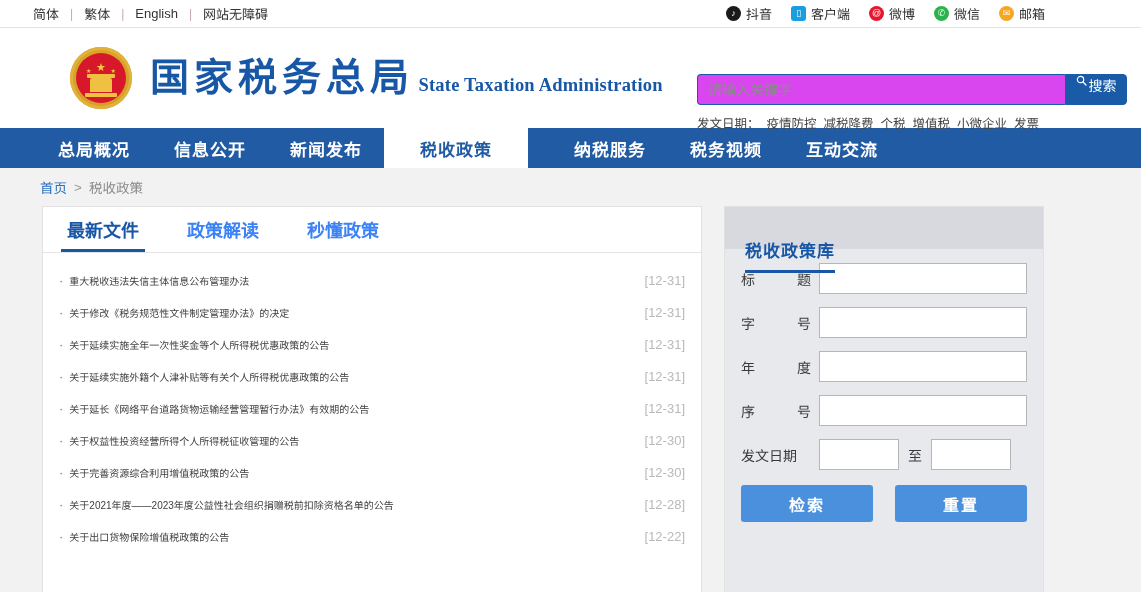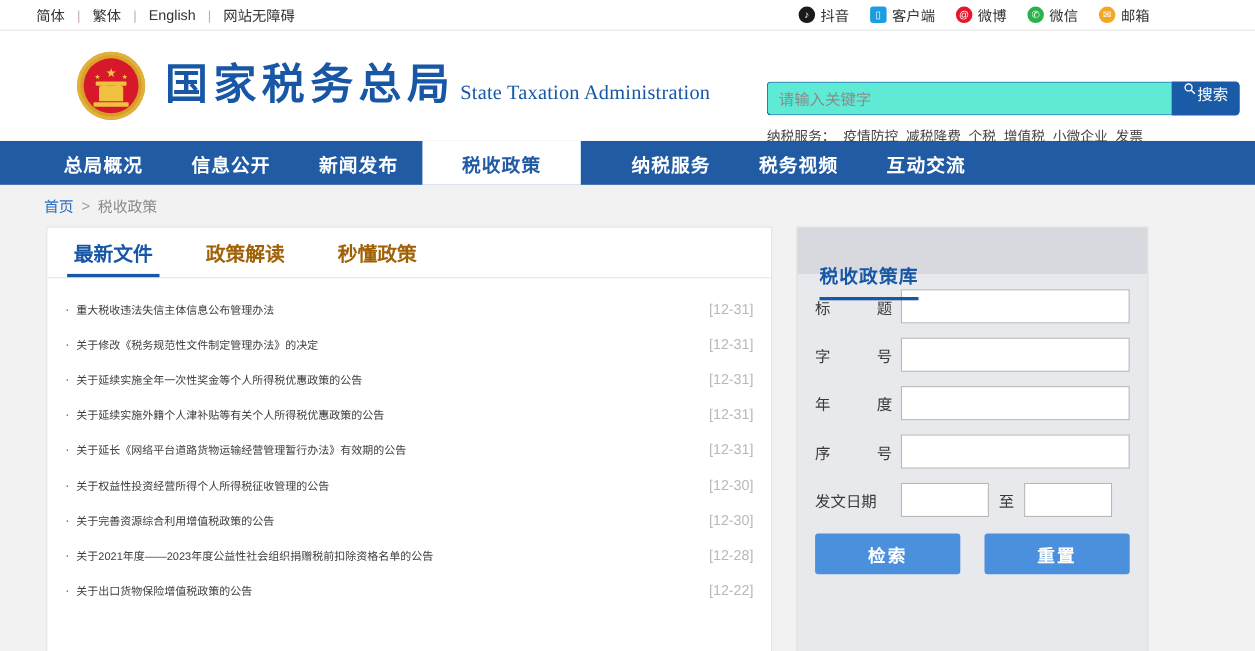--- a/index.html
+++ b/index.html
@@ -80,32 +80,32 @@
   .emblem .s3 { right: 16px; top: 23px; }
   .emblem .s4 { right: 10px; top: 15px; }
 
   .brand-text { margin-left: 18px; }
   .brand-cn {
     font-size: 39px; font-weight: 700; color: #1757a6; letter-spacing: 5px;
     line-height: 1.1; white-space: nowrap;
   }
   .brand-en {
     font-family: "Liberation Serif", "DejaVu Serif", serif;
-    font-size: 18.5px; font-weight: 400; color: #1757a6;
+    font-size: 18.5px; font-weight: 700; color: #1757a6;
     letter-spacing: 0.2px; margin-top: 4px; white-space: nowrap;
   }
 
   .search-area { position: absolute; right: 14px; top: 46px; width: 430px; }
   .search-row { display: flex; }
   .search-input {
     flex: 1 1 auto; height: 31px;
     border: 1px solid #1a5ba8; border-right: none;
     border-radius: 4px 0 0 4px;
     padding: 0 10px; font-size: 14px; color: #333;
-    font-family: inherit; outline: none; background: #5eead4;
+    font-family: inherit; outline: none; background: #d946ef;
   }
   .search-input::placeholder { color: #8b8b8b; }
   .search-btn {
     width: 62px; height: 31px; border: 1px solid #1a5ba8; background: #1a5ba8;
     border-radius: 0 4px 4px 0; color: #fff; font-size: 14px;
     display: flex; align-items: flex-start; justify-content: center; gap: 2px;
     cursor: pointer; font-family: inherit; padding: 0;
   }
   .mag { width: 11px; height: 11px; flex: 0 0 auto; }
   .hotwords {
@@ -146,21 +146,21 @@
   
   .card {
     width: 660px; background: #ffffff; border: 1px solid #e2e2e2;
     display: flex; flex-direction: column;
   }
   .tabs {
     height: 46px; display: flex; align-items: flex-end;
     border-bottom: 1px solid #e4e4e4; padding: 0 18px;
   }
   .tab {
-    font-size: 18px; font-weight: 700; color: #a16207;
+    font-size: 18px; font-weight: 700; color: #3b82f6;
     padding: 0 6px 7px 6px; margin-right: 36px; cursor: pointer;
     border-bottom: 3px solid transparent; white-space: nowrap;
   }
   .tab.active { color: #1757a6; border-bottom-color: #1757a6; }
   .doc-list { padding: 11px 16px 0 16px; }
   .doc-row {
     display: flex; align-items: center; height: 32px; cursor: pointer;
   }
   .doc-dot { color: #4a78b5; font-size: 13px; margin-right: 6px; flex: 0 0 auto; }
   .doc-title {
@@ -270,21 +270,21 @@
       <input class="search-input" type="text" placeholder="请输入关键字" style="">
       <button class="search-btn">
         <svg class="mag" viewBox="0 0 16 16">
           <circle cx="6.6" cy="6.6" r="4.6" fill="none" stroke="#fff" stroke-width="1.7"></circle>
           <line x1="10.2" y1="10.2" x2="14.5" y2="14.5" stroke="#fff" stroke-width="1.9" stroke-linecap="round"></line>
         </svg>
         <span>搜索</span>
       </button>
     </div>
     <div class="hotwords">
-      <span>纳税服务：</span><span class="hw">疫情防控</span><span class="hw">减税降费</span><span class="hw">个税</span><span class="hw">增值税</span><span class="hw">小微企业</span><span class="hw">发票</span>
+      <span>发文日期：</span><span class="hw">疫情防控</span><span class="hw">减税降费</span><span class="hw">个税</span><span class="hw">增值税</span><span class="hw">小微企业</span><span class="hw">发票</span>
     </div>
   </div>
 </div>
 
 <div class="nav">
   <div class="nav-item">总局概况</div>
   <div class="nav-item">信息公开</div>
   <div class="nav-item">新闻发布</div>
   <div class="nav-item active">税收政策</div>
   <div class="nav-gap"></div>

